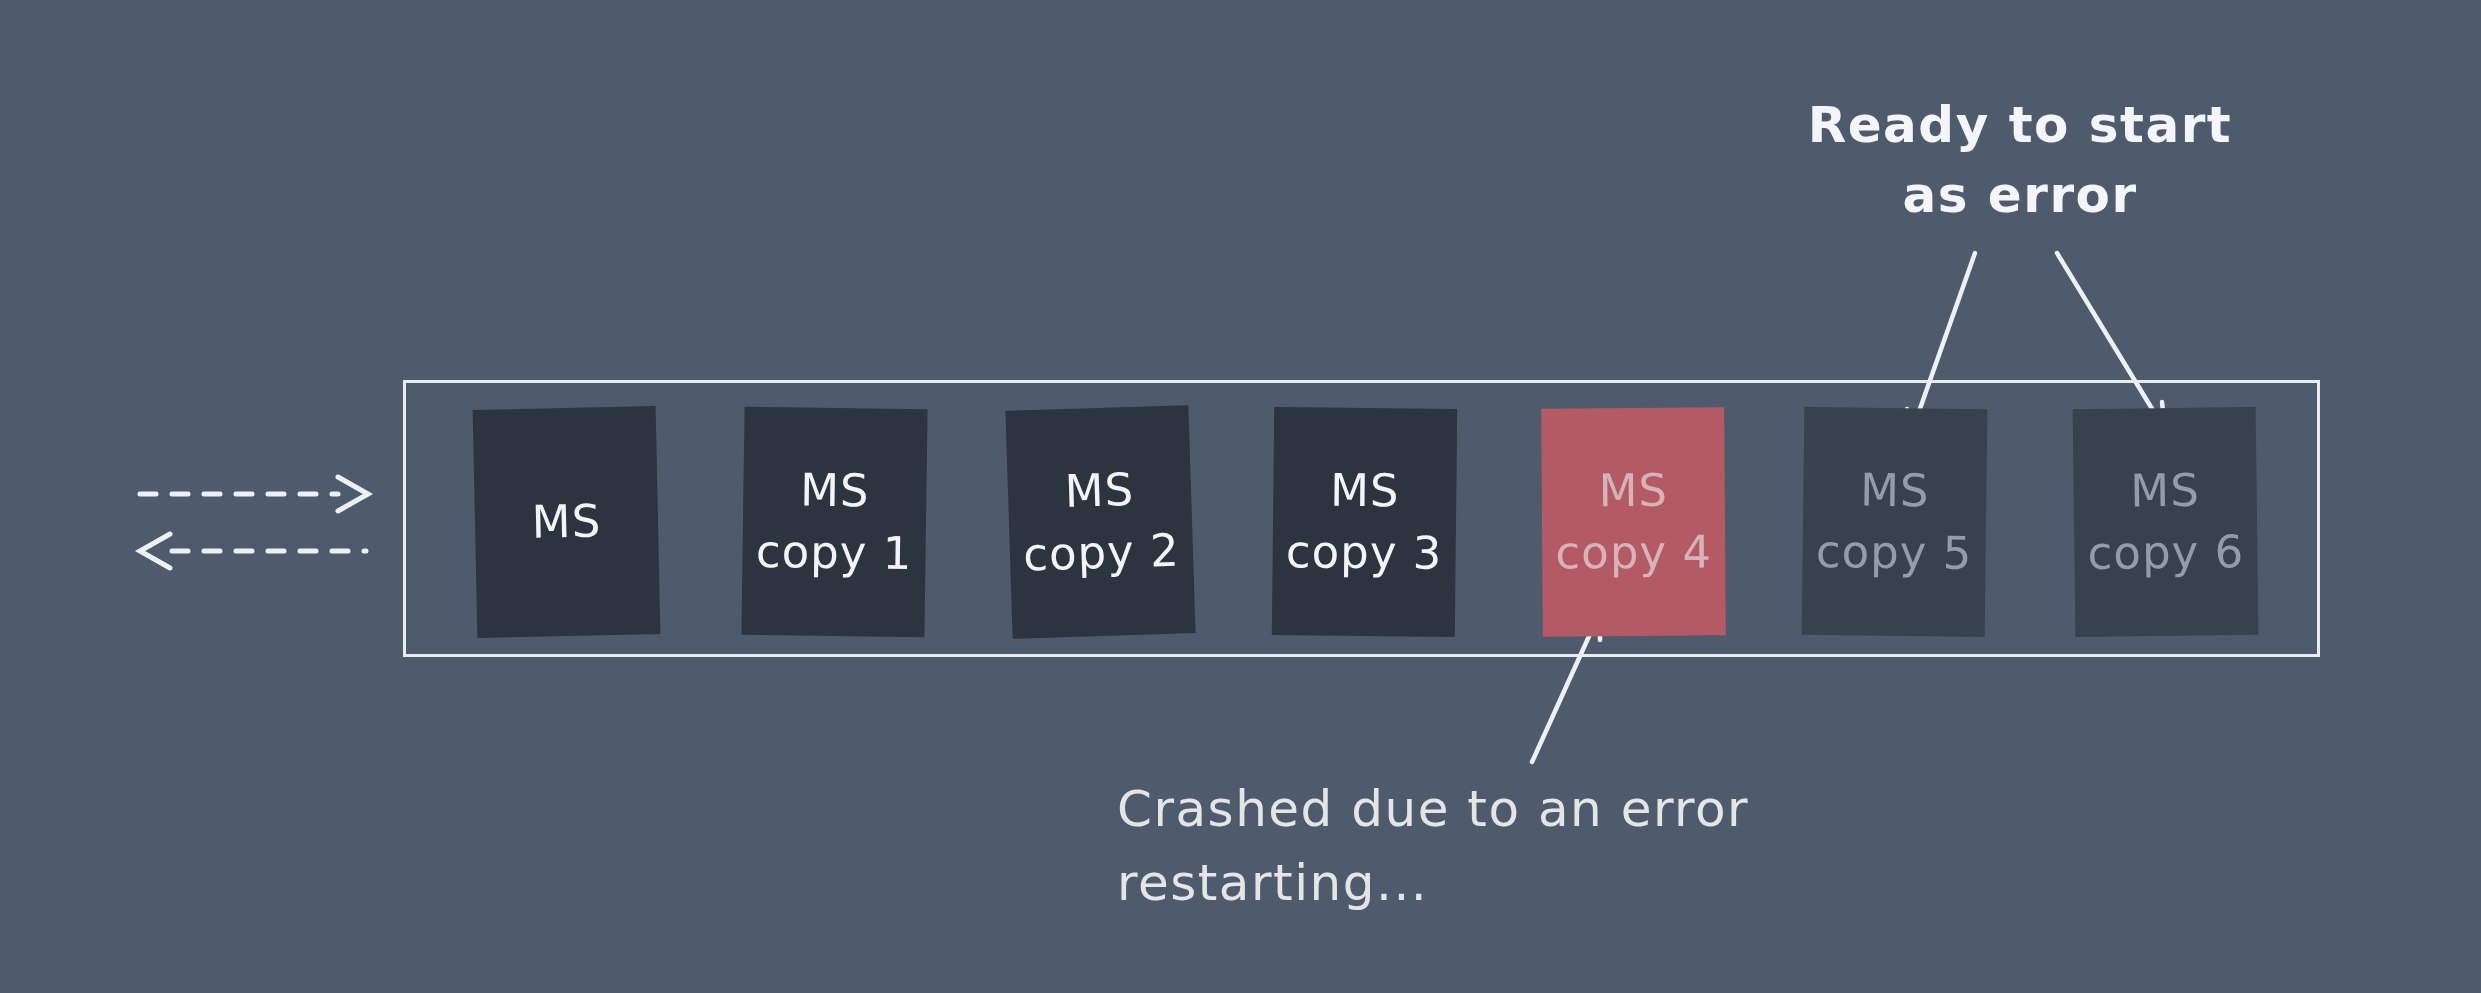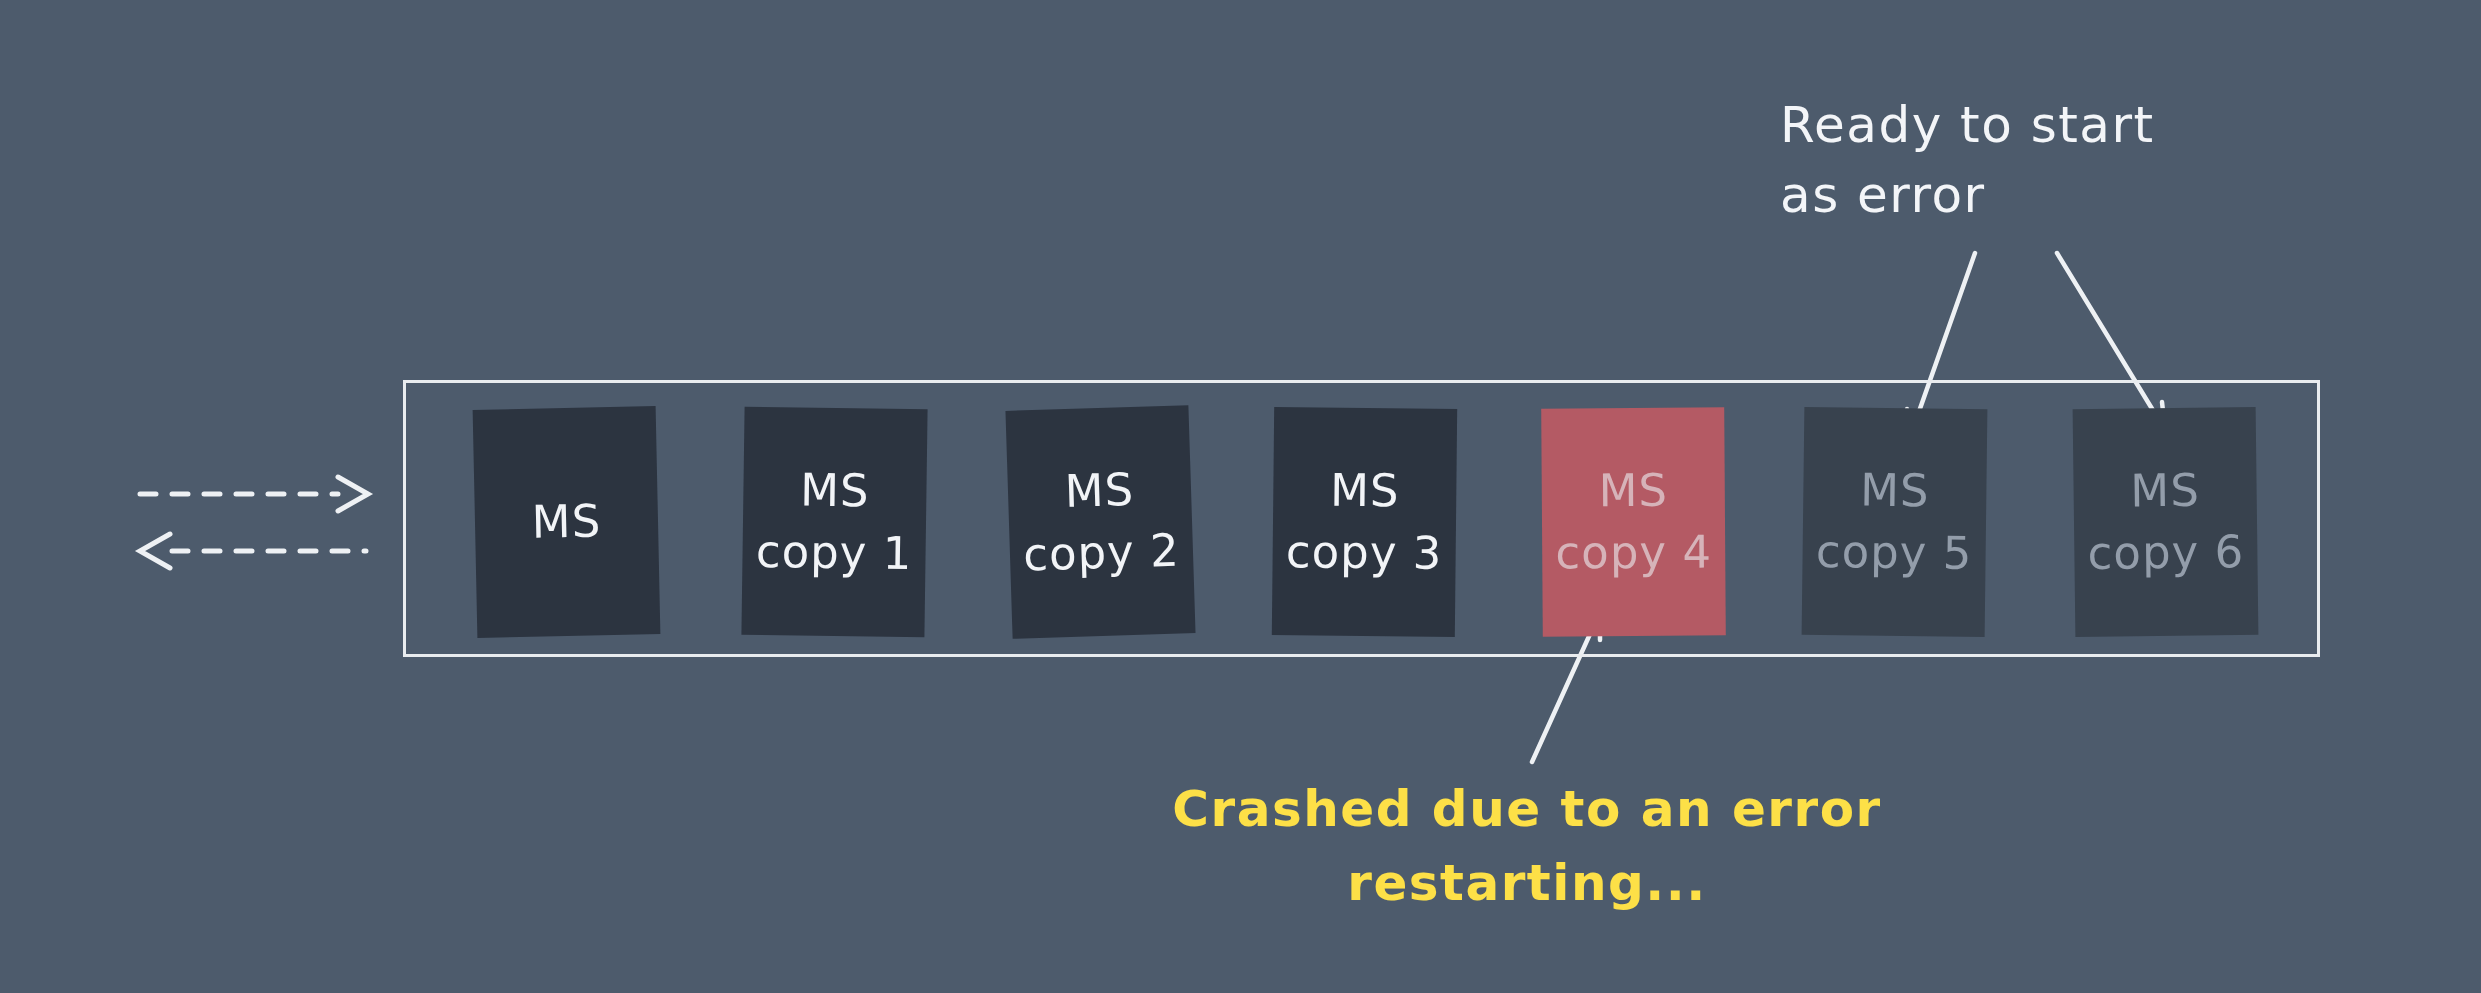--- a/index.html
+++ b/index.html
@@ -29,36 +29,37 @@
     font-size: 50px;
     letter-spacing: 1.5px;
     color: #f3f5f8;
     white-space: nowrap;
   }
   .ready-label {
     position: absolute;
     left: 1780px;
     top: 90px;
     width: 480px;
+    text-align: center;
     font-size: 50px;
     line-height: 70px;
     letter-spacing: 1.5px;
     color: #f3f5f8;
+    font-weight: bold;
   }
   .crashed-label {
     position: absolute;
     left: 1117px;
     top: 772px;
     width: 820px;
-    text-align: center;
+    text-align: left;
     font-size: 50px;
     line-height: 74px;
     letter-spacing: 1.5px;
-    color: #fde047;
-    font-weight: bold;
+    color: #e5e5e5;
   }
   .cluster {
     position: absolute;
     left: 403px;
     top: 380px;
     width: 1917px;
     height: 277px;
     border: 3px solid #e9ecef;
     box-sizing: border-box;
     background: transparent;

